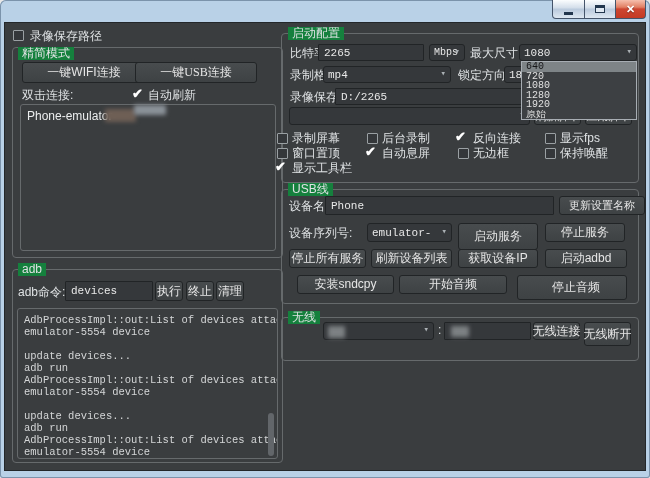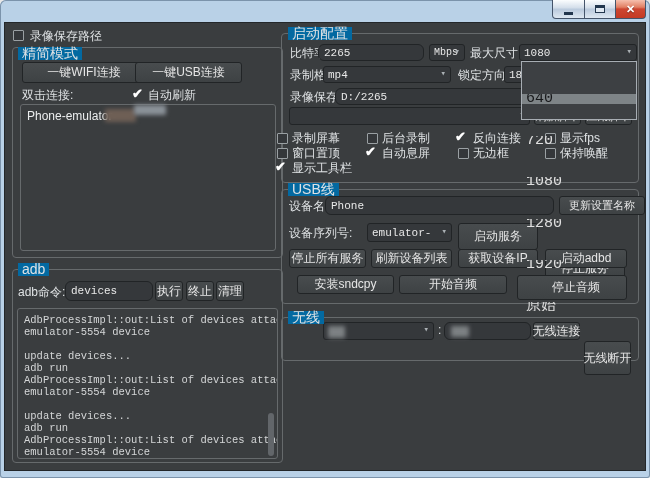--- a/index.html
+++ b/index.html
@@ -19,37 +19,37 @@
   .wb-min{width:33px;border-radius:0 0 0 4px;background:linear-gradient(#fbfdfe,#d2dde9 45%,#b9c9dc 50%,#dde7f1);}
   .wb-max{width:31px;border-left:none;background:linear-gradient(#fbfdfe,#d2dde9 45%,#b9c9dc 50%,#dde7f1);}
   .wb-close{width:30px;border-left:none;border-radius:0 0 4px 0;background:linear-gradient(#f6c0ae,#e17f63 40%,#cd4631 50%,#c43a23);color:#fff;font-size:11px;font-weight:bold;text-shadow:0 1px 1px #7c2516;}
   .glyph-min{width:9px;height:3px;background:#22364d;margin-top:8px;}
   .glyph-max{width:10px;height:8px;border:1px solid #22364d;border-top:3px solid #22364d;box-sizing:border-box;background:#dfe8f1;}
   
   #content{position:absolute;left:4px;top:22px;width:642px;height:449px;background:#3a3d3f;border:1px solid #23272a;box-sizing:border-box;}
   
   .lbl{position:absolute;font-size:12px;line-height:14px;color:#dfe2e4;white-space:nowrap;}
   .grp{position:absolute;border:1px solid #666a6c;border-radius:4px;box-sizing:border-box;}
-  .grp-label{position:absolute;background:#0369a1;padding:0 4px;font-size:14px;line-height:13px;color:#dfe2e4;z-index:2;white-space:nowrap;}
+  .grp-label{position:absolute;background:#15803d;padding:0 4px;font-size:12px;line-height:13px;color:#dfe2e4;z-index:2;white-space:nowrap;}
   .btn{position:absolute;background:linear-gradient(#484c4e,#3e4244);border:1px solid #212426;border-radius:3px;color:#e6e6e6;font-size:12px;display:flex;align-items:center;justify-content:center;box-sizing:border-box;white-space:nowrap;}
   .btn.small{font-size:11px;}
-  .input{position:absolute;background:#35383b;border:1px solid #212426;border-radius:6px;color:#e8e8e8;font-family:"Liberation Mono",monospace;font-size:11px;padding:0 5px;display:flex;align-items:center;box-sizing:border-box;white-space:pre;}
+  .input{position:absolute;background:#35383b;border:1px solid #212426;border-radius:1px;color:#e8e8e8;font-family:"Liberation Mono",monospace;font-size:11px;padding:0 5px;display:flex;align-items:center;box-sizing:border-box;white-space:pre;}
   .combo{position:absolute;background:#35383b;border:1px solid #212426;border-radius:3px;color:#e8e8e8;font-family:"Liberation Mono",monospace;font-size:11px;padding:0 4px;display:flex;align-items:center;box-sizing:border-box;white-space:nowrap;}
   .combo .arrow{position:absolute;right:4px;top:50%;transform:translateY(-52%);color:#aab0b4;font-size:9px;line-height:9px;}
   .box{position:absolute;background:#3a3d3f;border:1px solid #666a6c;border-radius:3px;box-sizing:border-box;}
   .cb-box{position:absolute;width:11px;height:11px;border:1px solid #9aa0a3;background:#34373a;box-sizing:border-box;border-radius:1px;}
   .check{position:absolute;color:#ffffff;font-size:13px;line-height:13px;font-weight:bold;}
   .blur-chip{position:absolute;filter:blur(2px);border-radius:1px;}
   
   .log-line{min-height:12px;line-height:12px;font-family:"Liberation Mono",monospace;font-size:10.5px;color:#d4d6d7;white-space:pre;}
   #logbox{position:absolute;left:17px;top:308px;width:261px;height:151px;background:#3a3d3f;border:1px solid #666a6c;border-radius:3px;box-sizing:border-box;padding:5px 6px;overflow:hidden;}
   .scroll-thumb{position:absolute;left:268px;top:413px;width:6px;height:43px;background:#62666a;border-radius:3px;}
   
   .popup{position:absolute;left:521px;top:61px;width:116px;height:59px;background:#3d4043;border:1px solid #a7adb3;box-sizing:border-box;z-index:20;}
-  .popup-item{height:9.5px;line-height:9.5px;font-size:15px;padding-left:4px;color:#e0e0e0;font-family:"Liberation Mono",monospace;white-space:nowrap;overflow:hidden;margin-top:32px;}
+  .popup-item{height:9.5px;line-height:9.5px;font-size:10px;padding-left:4px;color:#e0e0e0;font-family:"Liberation Mono",monospace;white-space:nowrap;overflow:hidden;}
   .popup-item.sel{background:#7e8487;color:#17181a;}
 </style>
 </head>
 <body>
 
 <div id="win">
 
   <div class="winbtns">
     <div class="wb wb-min">
         <span class="glyph-min"></span>
@@ -64,21 +64,21 @@
 
   <div id="content"></div>
 
   <span class="cb-box" style="left:13px;top:30px;"></span>
   <span class="lbl" style="left:30px;top:29px;">录像保存路径</span>
 
   <div class="grp" style="left:12px;top:47px;width:271px;height:211px;"></div>
   <span class="grp-label" style="left:18px;top:47px;">精简模式</span>
 
   <div class="btn" style="left:22px;top:62px;width:124px;height:21px;">一键WIFI连接</div>
-  <div class="btn" style="left:135px;top:62px;width:107px;height:21px;">一键USB连接</div>
+  <div class="btn" style="left:135px;top:62px;width:122px;height:21px;font-family:Liberation Serif, serif;">一键USB连接</div>
 
   <span class="lbl" style="left:22px;top:88px;">双击连接:</span>
   <span class="check" style="left:132px;top:87px;">✔</span>
   <span class="lbl" style="left:148px;top:88px;">自动刷新</span>
 
   <div class="box" style="left:20px;top:104px;width:256px;height:147px;">
     <span class="lbl" style="left:6px;top:4px;font-size:12px;color:#eceeef;">Phone-emulator-</span>
     <span class="blur-chip" style="left:84px;top:4px;width:31px;height:13px;background:#6e5f55;"></span>
     <span class="blur-chip" style="left:113px;top:0px;width:32px;height:10px;background:#8b9299;"></span>
   </div>
@@ -170,21 +170,21 @@
   <span class="lbl" style="left:289px;top:199px;">设备名称:</span>
   <div class="input" style="left:325px;top:196px;width:229px;height:19px;">Phone</div>
   <div class="btn small" style="left:559px;top:196px;width:86px;height:19px;">更新设置名称</div>
 
   <span class="lbl" style="left:289px;top:226px;">设备序列号:</span>
   <div class="combo" style="left:367px;top:223px;width:85px;height:19px;">
     <span>emulator-</span>
     <span class="arrow">▾</span>
   </div>
   <div class="btn" style="left:458px;top:223px;width:80px;height:27px;">启动服务</div>
-  <div class="btn" style="left:545px;top:223px;width:80px;height:19px;margin-top:36px;">停止服务</div>
+  <div class="btn" style="left:545px;top:223px;width:80px;height:19px;">停止服务</div>
 
   <div class="btn" style="left:289px;top:249px;width:77px;height:19px;">停止所有服务</div>
   <div class="btn" style="left:371px;top:249px;width:81px;height:19px;">刷新设备列表</div>
   <div class="btn" style="left:458px;top:249px;width:80px;height:19px;">获取设备IP</div>
   <div class="btn" style="left:545px;top:249px;width:82px;height:19px;">启动adbd</div>
 
   <div class="btn" style="left:297px;top:275px;width:97px;height:19px;">安装sndcpy</div>
   <div class="btn" style="left:399px;top:275px;width:108px;height:19px;">开始音频</div>
   <div class="btn" style="left:517px;top:275px;width:110px;height:25px;padding-left:8px;">停止音频</div>
 
@@ -193,21 +193,21 @@
 
   <div class="combo" style="left:323px;top:322px;width:111px;height:18px;">
     <span class="blur-chip" style="left:4px;top:3px;width:17px;height:12px;background:#7d8184;"></span>
     <span class="arrow">▾</span>
   </div>
   <span class="lbl" style="left:438px;top:323px;">:</span>
   <div class="input" style="left:444px;top:322px;width:87px;height:18px;">
     <span class="blur-chip" style="left:6px;top:3px;width:18px;height:11px;background:#7d8184;"></span>
   </div>
   <div class="btn" style="left:533px;top:322px;width:47px;height:18px;">无线连接</div>
-  <div class="btn" style="left:584px;top:322px;width:47px;height:34px;margin-top:19px;">无线断开</div>
+  <div class="btn" style="left:584px;top:322px;width:47px;height:24px;">无线断开</div>
 
   <div class="popup">
     <div class="popup-item sel">640</div>
     <div class="popup-item">720</div>
     <div class="popup-item">1080</div>
     <div class="popup-item">1280</div>
     <div class="popup-item">1920</div>
     <div class="popup-item">原始</div>
   </div>
 

